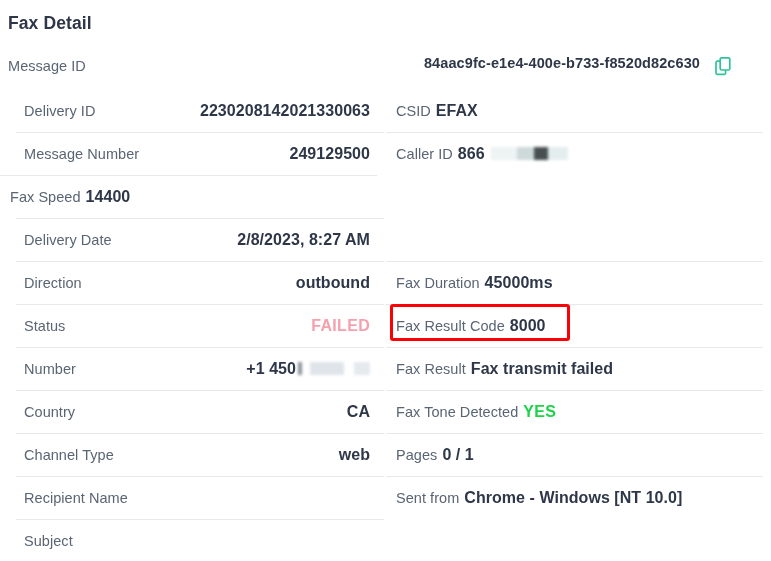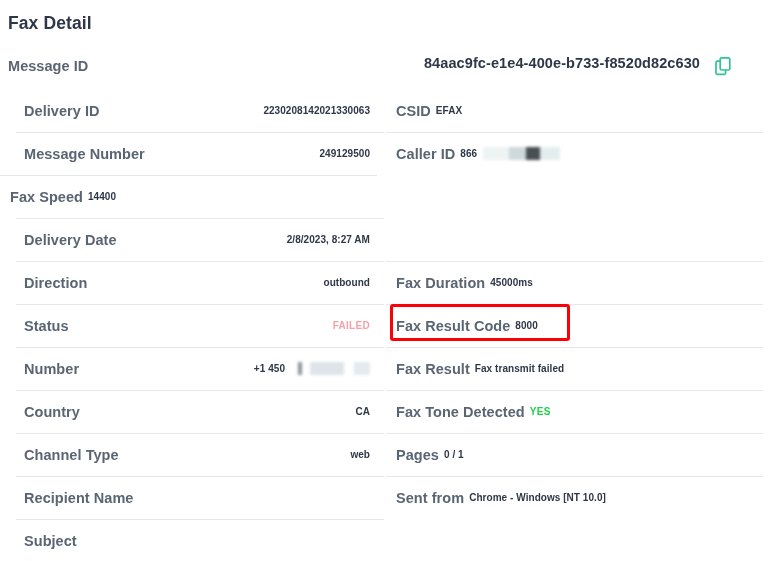--- a/index.html
+++ b/index.html
@@ -54,21 +54,20 @@
     align-items: center;
     position: relative;
     padding: 0 16px 0 8px;
   }
 
   .cell-left {
     width: 386px;
     flex: 0 0 386px;
     padding-left: 8px;
     padding-right: 16px;
-    gap: 11px;
   }
 
   .cell-right {
     width: 385px;
     flex: 0 0 385px;
     padding-left: 10px;
     padding-right: 8px;
   }
 
   .cell-span {
@@ -92,28 +91,28 @@
     left: 0px;
     right: 8px;
   }
   .cell-left.div-top::before {
     left: 16px;
     right: 2px;
   }
 
   .label {
     font-size: 14.5px;
-    font-weight: bold;
+    font-weight: normal;
     color: #5a6573;
     white-space: nowrap;
     letter-spacing: 0.05px;
   }
 
   .value {
-    font-size: 10px;
+    font-size: 16px;
     font-weight: bold;
     color: #2e3748;
     white-space: nowrap;
     letter-spacing: 0.05px;
   }
 
   
   .cell-left .label {
     padding-left: 16px;
   }

